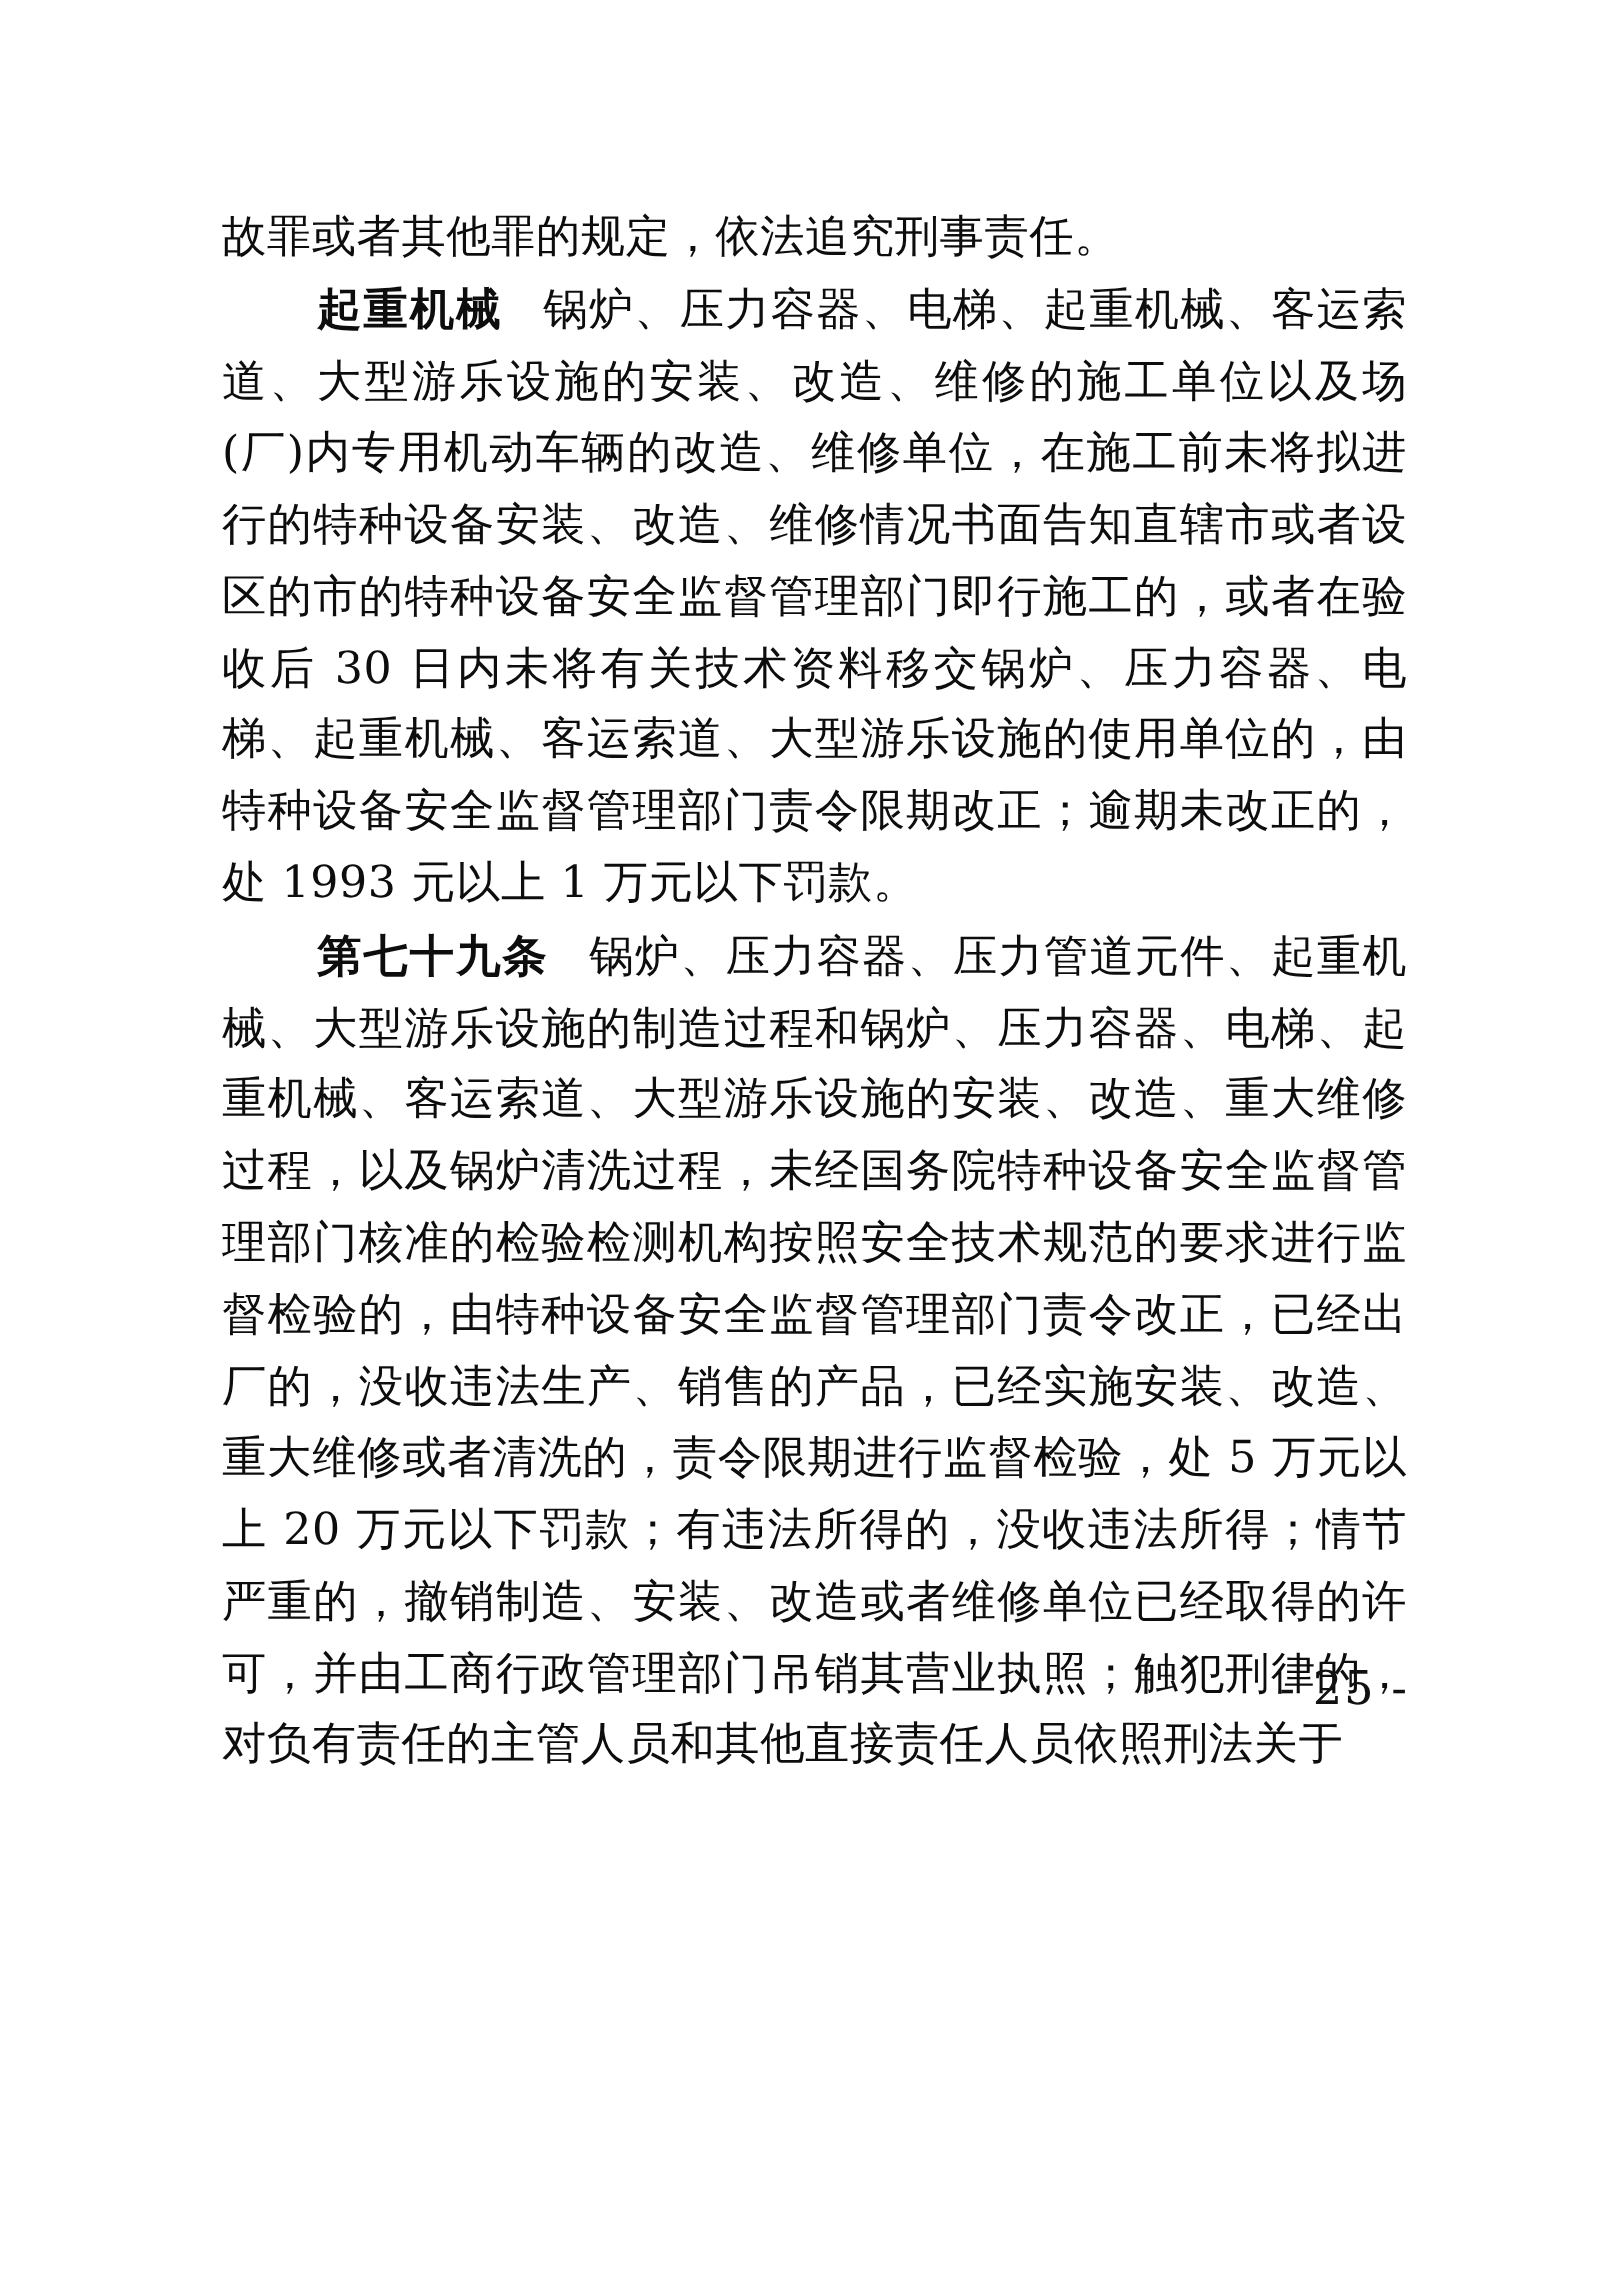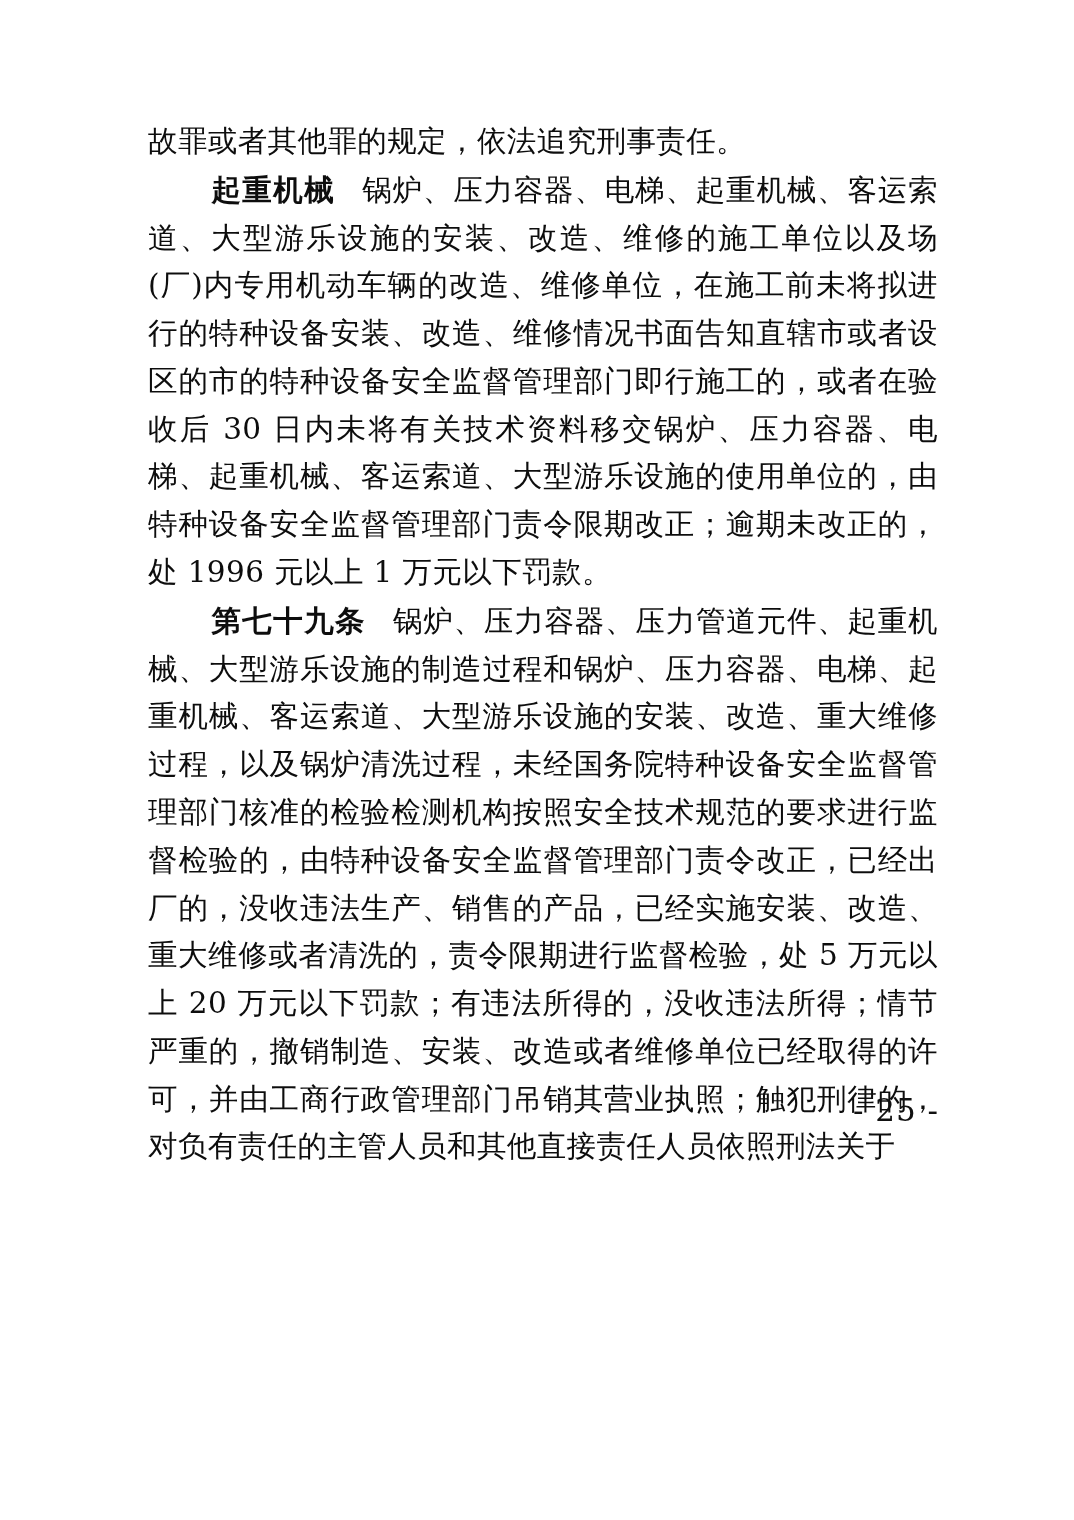--- a/index.html
+++ b/index.html
@@ -5,21 +5,21 @@
   html, body {
     margin: 0;
     padding: 0;
     background: #ffffff;
   }
   .page {
     position: relative;
     width: 1074px;
     height: 1216px;
     background: #ffffff;
-    margin: 0 auto;
+    margin: 16px auto;
     overflow: hidden;
     font-family: "DejaVu Serif", "Liberation Serif", serif;
     color: #0d0d0d;
   }
   .content {
     position: absolute;
     left: 148px;
     top: 118px;
     width: 790px;
   }
@@ -61,21 +61,21 @@
 
 <div class="page">
 
   <div class="content">
 
     <p class="para">
       <span>故罪或者其他罪的规定，依法追究刑事责任。</span>
     </p>
 
     <p class="para indent">
-      <span class="article-no">起重机械</span><span class="gap"></span><span>锅炉、压力容器、电梯、起重机械、客运索道、大型游乐设施的安装、改造、维修的施工单位以及场(厂)内专用机动车辆的改造、维修单位，在施工前未将拟进行的特种设备安装、改造、维修情况书面告知直辖市或者设区的市的特种设备安全监督管理部门即行施工的，或者在验收后 30 日内未将有关技术资料移交锅炉、压力容器、电梯、起重机械、客运索道、大型游乐设施的使用单位的，由特种设备安全监督管理部门责令限期改正；逾期未改正的，处 1996 元以上 1 万元以下罚款。</span>
+      <span class="article-no">起重机械</span><span class="gap"></span><span>锅炉、压力容器、电梯、起重机械、客运索道、大型游乐设施的安装、改造、维修的施工单位以及场(厂)内专用机动车辆的改造、维修单位，在施工前未将拟进行的特种设备安装、改造、维修情况书面告知直辖市或者设区的市的特种设备安全监督管理部门即行施工的，或者在验收后 30 日内未将有关技术资料移交锅炉、压力容器、电梯、起重机械、客运索道、大型游乐设施的使用单位的，由特种设备安全监督管理部门责令限期改正；逾期未改正的，处 1993 元以上 1 万元以下罚款。</span>
     </p>
 
     <p class="para indent">
       <span class="article-no">第七十九条</span><span class="gap"></span><span>锅炉、压力容器、压力管道元件、起重机械、大型游乐设施的制造过程和锅炉、压力容器、电梯、起重机械、客运索道、大型游乐设施的安装、改造、重大维修过程，以及锅炉清洗过程，未经国务院特种设备安全监督管理部门核准的检验检测机构按照安全技术规范的要求进行监督检验的，由特种设备安全监督管理部门责令改正，已经出厂的，没收违法生产、销售的产品，已经实施安装、改造、重大维修或者清洗的，责令限期进行监督检验，处 5 万元以上 20 万元以下罚款；有违法所得的，没收违法所得；情节严重的，撤销制造、安装、改造或者维修单位已经取得的许可，并由工商行政管理部门吊销其营业执照；触犯刑律的，对负有责任的主管人员和其他直接责任人员依照刑法关于</span>
     </p>
 
   </div>
 
   <div class="pagenum">- 25 -</div>
 

